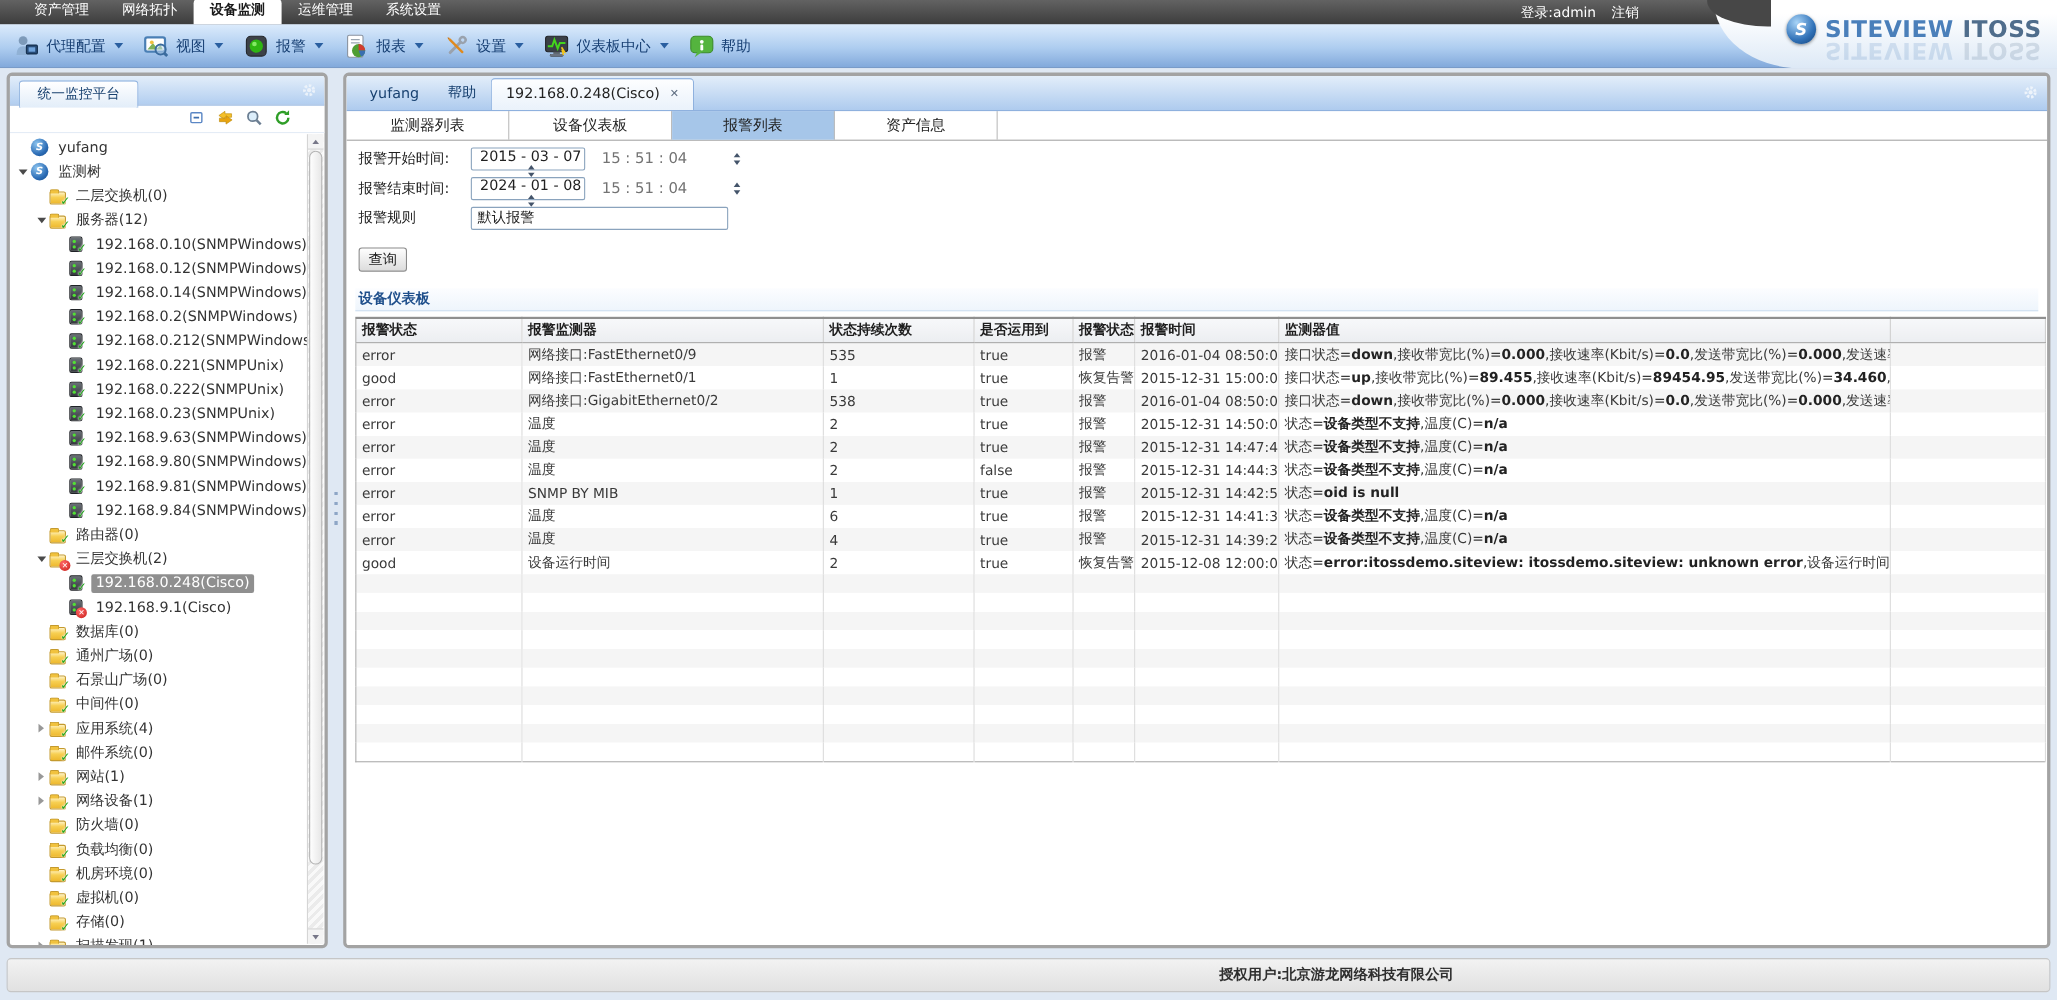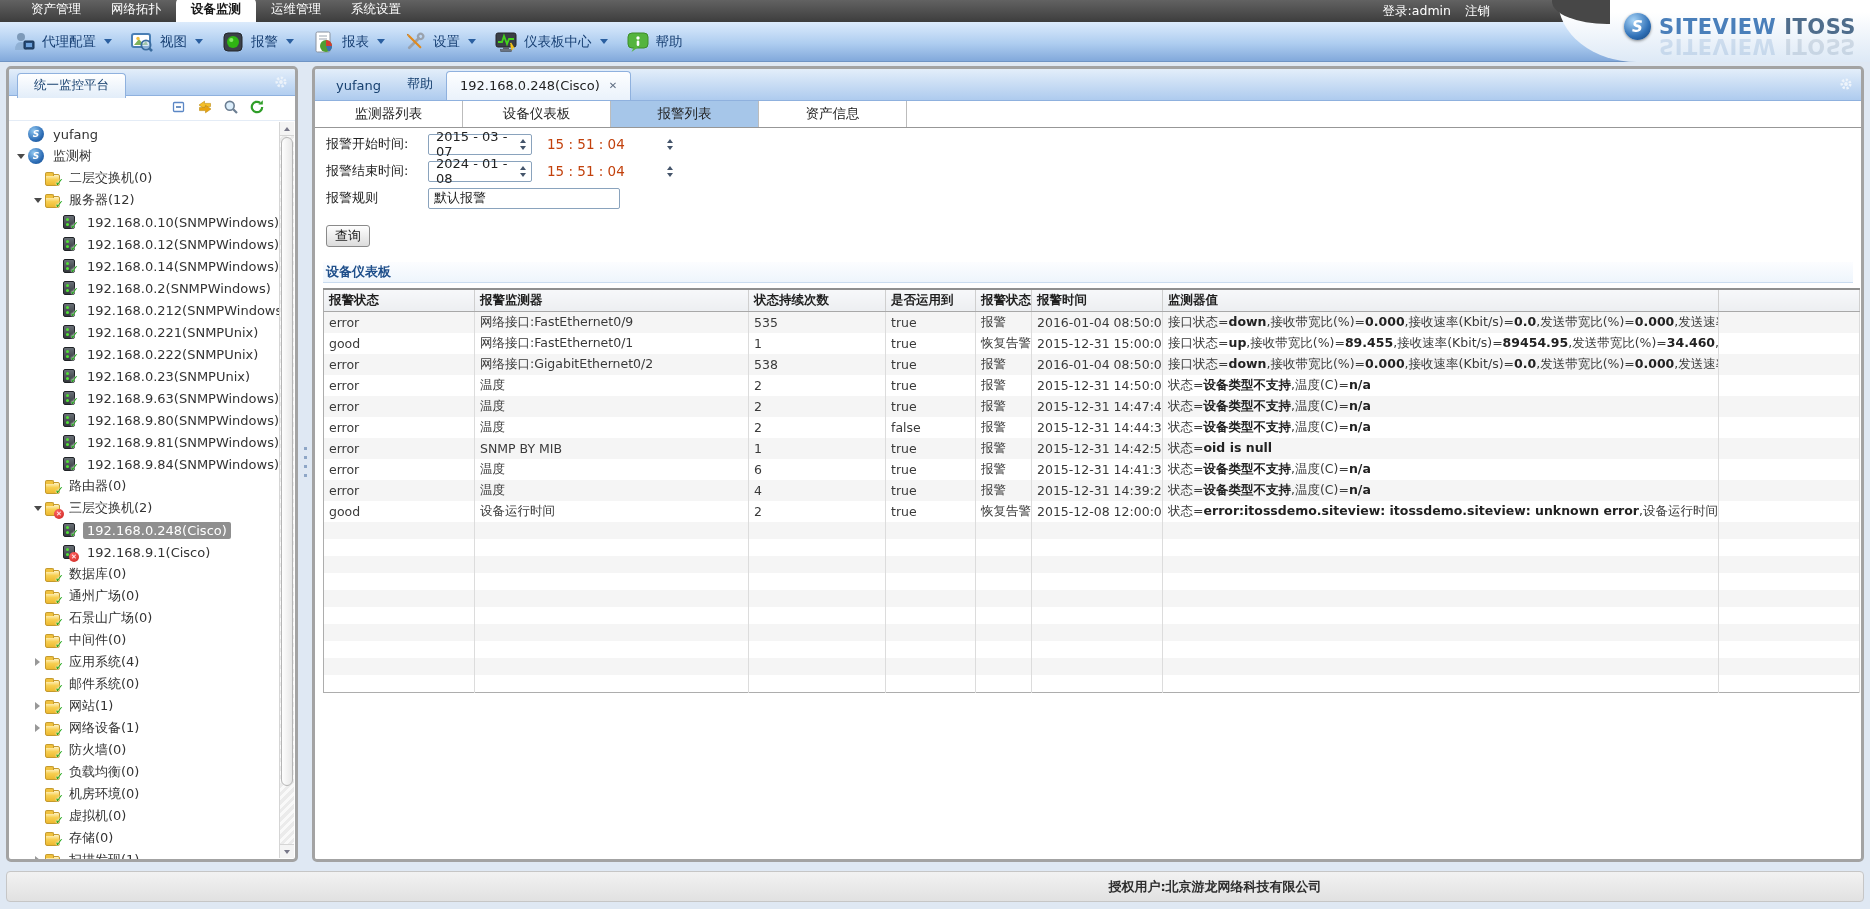--- a/index.html
+++ b/index.html
@@ -83,28 +83,28 @@
 
 .subtabs { height:27px; display:flex; border-bottom:1px solid #979797; background:#fff; flex:none; }
 .subtab { width:148px; display:flex; align-items:center; justify-content:center; font-size:13.5px; color:#222; border-right:1px solid #bcbcbc; cursor:pointer; }
 .subtab.active { background:#a6c6e9; }
 
 
 .content { flex:1; padding:0 8px; overflow:hidden; position:relative; background:#fff; }
 .section-head { margin-top:6px; height:21px; line-height:20px; font-weight:bold; color:#1f4f8b; font-size:13px; background:linear-gradient(#fcfdff,#eef5fc); border-bottom:1px solid #cadcf0; padding-left:3px; }
 .qrow { display:flex; align-items:center; height:22px; margin:5px 0 0 3px; font-size:13px; color:#222; }
 .qlabel { width:102px; flex:none; }
-.datebox { width:104px; height:21px; border:1px solid #8aa3bd; border-radius:2px; background:#fff; display:flex; align-items:center; justify-content:space-between; padding:0 2px 0 7px; font-size:13px; }
+.datebox { width:104px; height:21px; border:1px solid #8aa3bd; border-radius:2px; background:#fff; display:flex; align-items:center; justify-content:space-between; padding:0 2px 0 7px; font-size:13px;flex-direction:column; }
 .spin { display:flex; flex-direction:column; gap:3px; align-items:center; width:13px; cursor:pointer; }
 .spin i { display:block; }
 .spin .su { border-left:3.5px solid transparent; border-right:3.5px solid transparent; border-bottom:4.5px solid #44546a; }
 .spin .sd { border-left:3.5px solid transparent; border-right:3.5px solid transparent; border-top:4.5px solid #44546a; }
-.timetext { margin-left:15px; font-size:13.5px; color:#c2410c; width:88px; }
+.timetext { margin-left:15px; font-size:13.5px; color:#737373; width:88px; }
 .spin.free { margin-left:28px; }
-.rule-input { width:192px; height:21px; border:1px solid #8aa3bd; border-radius:2px; padding:0 5px; font-size:13px; font-family:inherit; color:#222; }
+.rule-input { width:234px; height:21px; border:1px solid #8aa3bd; border-radius:2px; padding:0 5px; font-size:13px; font-family:inherit; color:#222; }
 .search-btn { margin:16px 0 0 3px; min-width:38px; height:22px; padding:0 8px; background:linear-gradient(#fefefe,#dcdcdc); border:1px solid #8a8a8a; border-radius:3px; font-size:13px; font-family:inherit; color:#222; cursor:pointer; }
 
 
 .logtable-head { margin-top:15px; }
 table.log { border-collapse:collapse; table-layout:fixed; width:1536px; margin-top:5px; border:1px solid #adadad; border-top:2px solid #8f8f8f; }
 table.log th { background:linear-gradient(#f7f8fa,#eceef1); font-weight:bold; color:#1e1e1e; border-right:1px solid #cfcfcf; border-bottom:1px solid #a8a8a8; padding:2px 5px; text-align:left; font-size:12.5px; white-space:nowrap; overflow:hidden; height:18px; }
 table.log td { border-right:1px solid #dcdcdc; padding:2px 5px; font-size:12.5px; color:#3a3a3a; white-space:nowrap; overflow:hidden; height:17px; }
 table.log tbody tr:nth-child(odd) td { background:#f5f5f5; }
 table.log td b { color:#222; }
 

